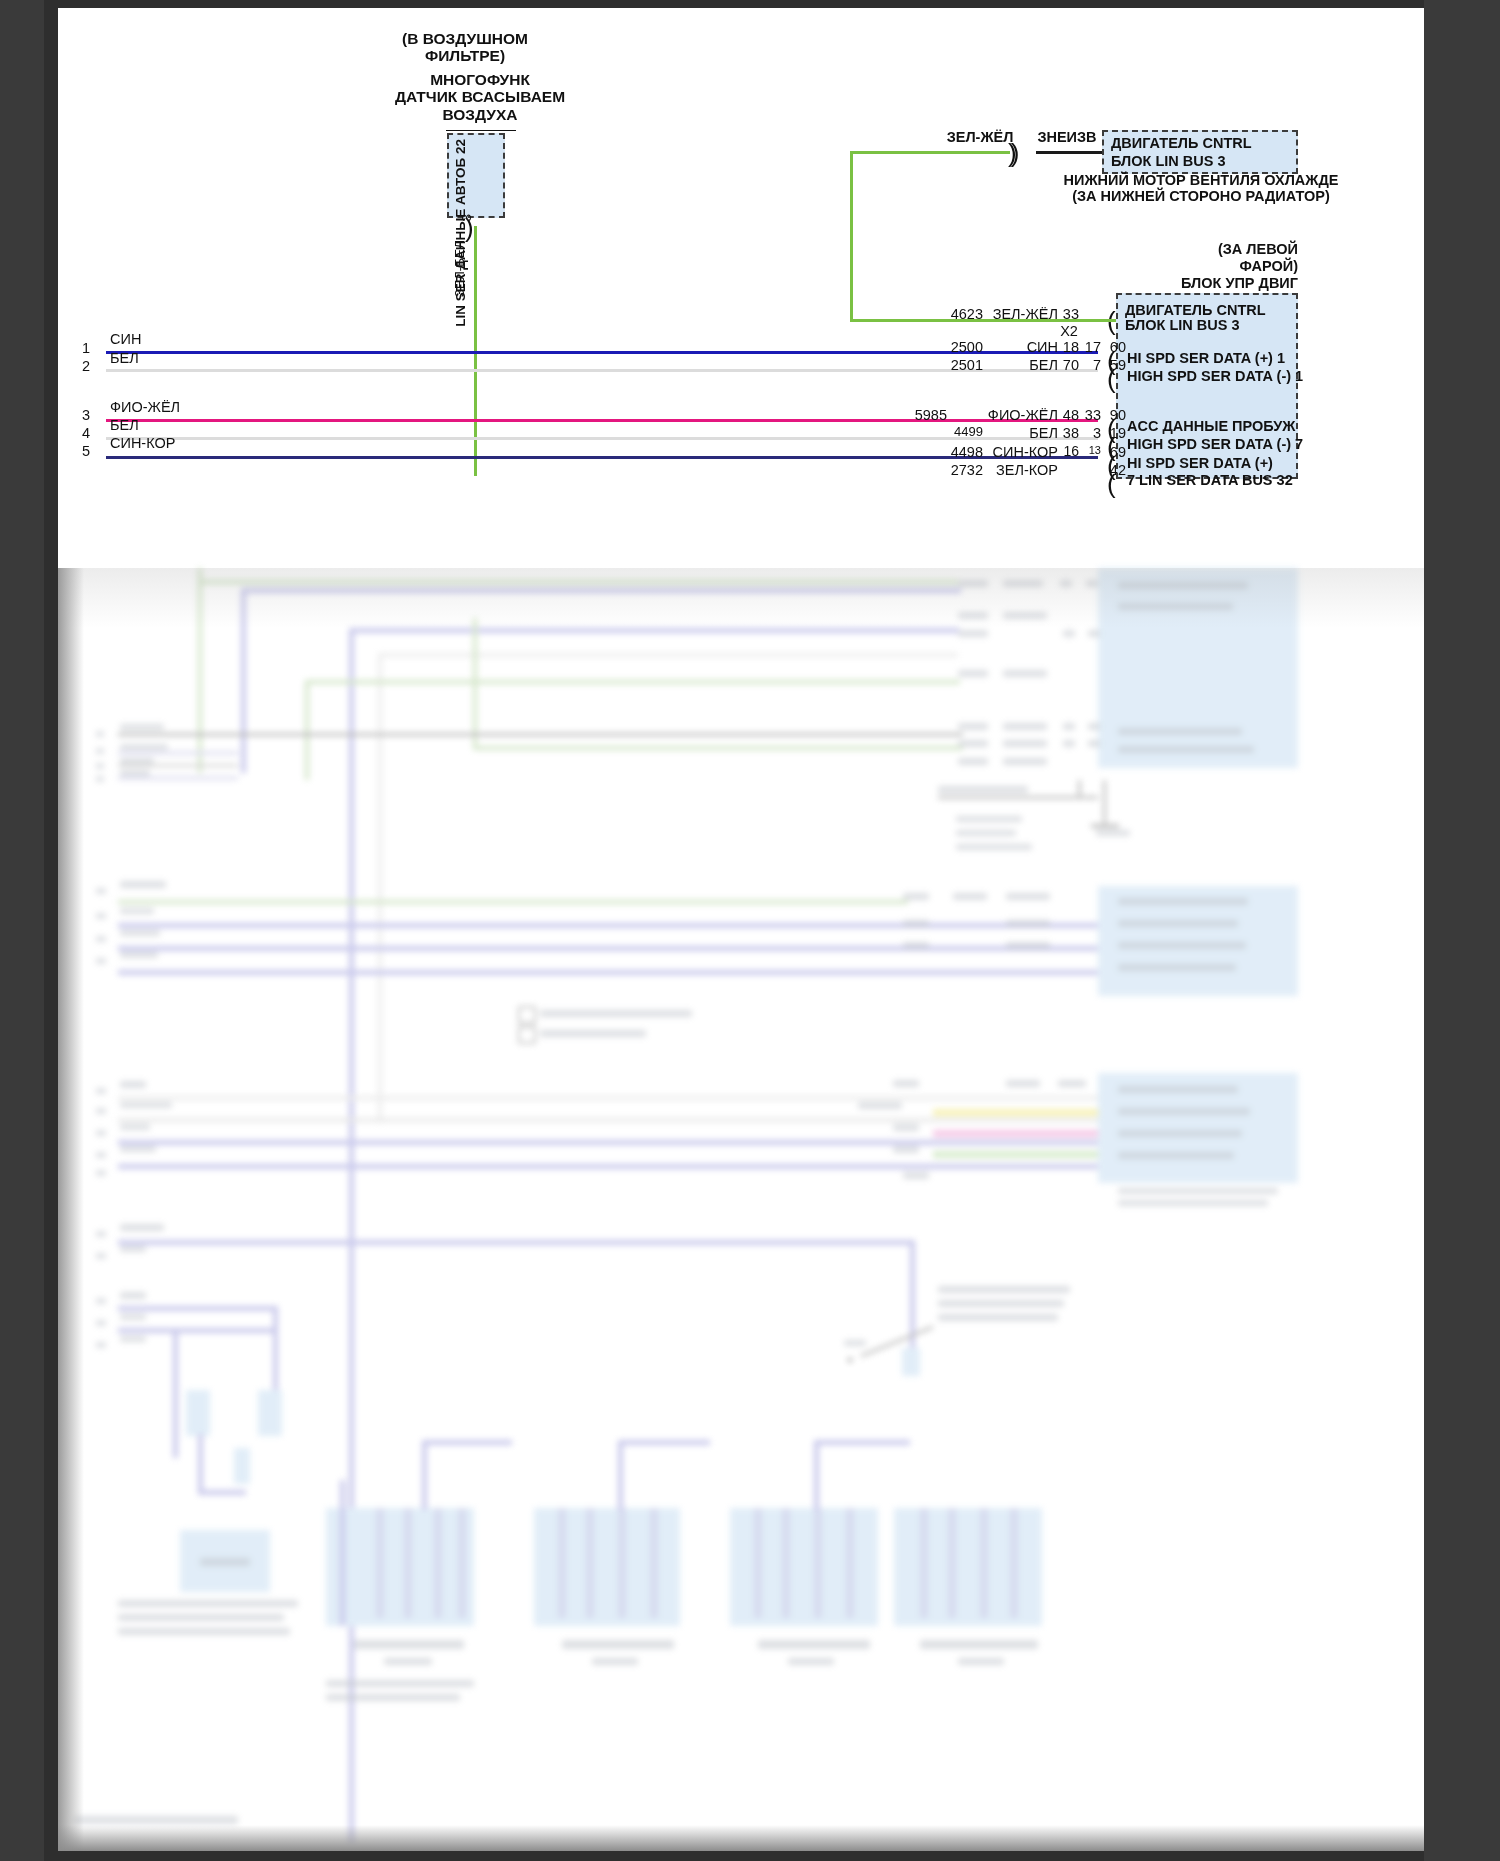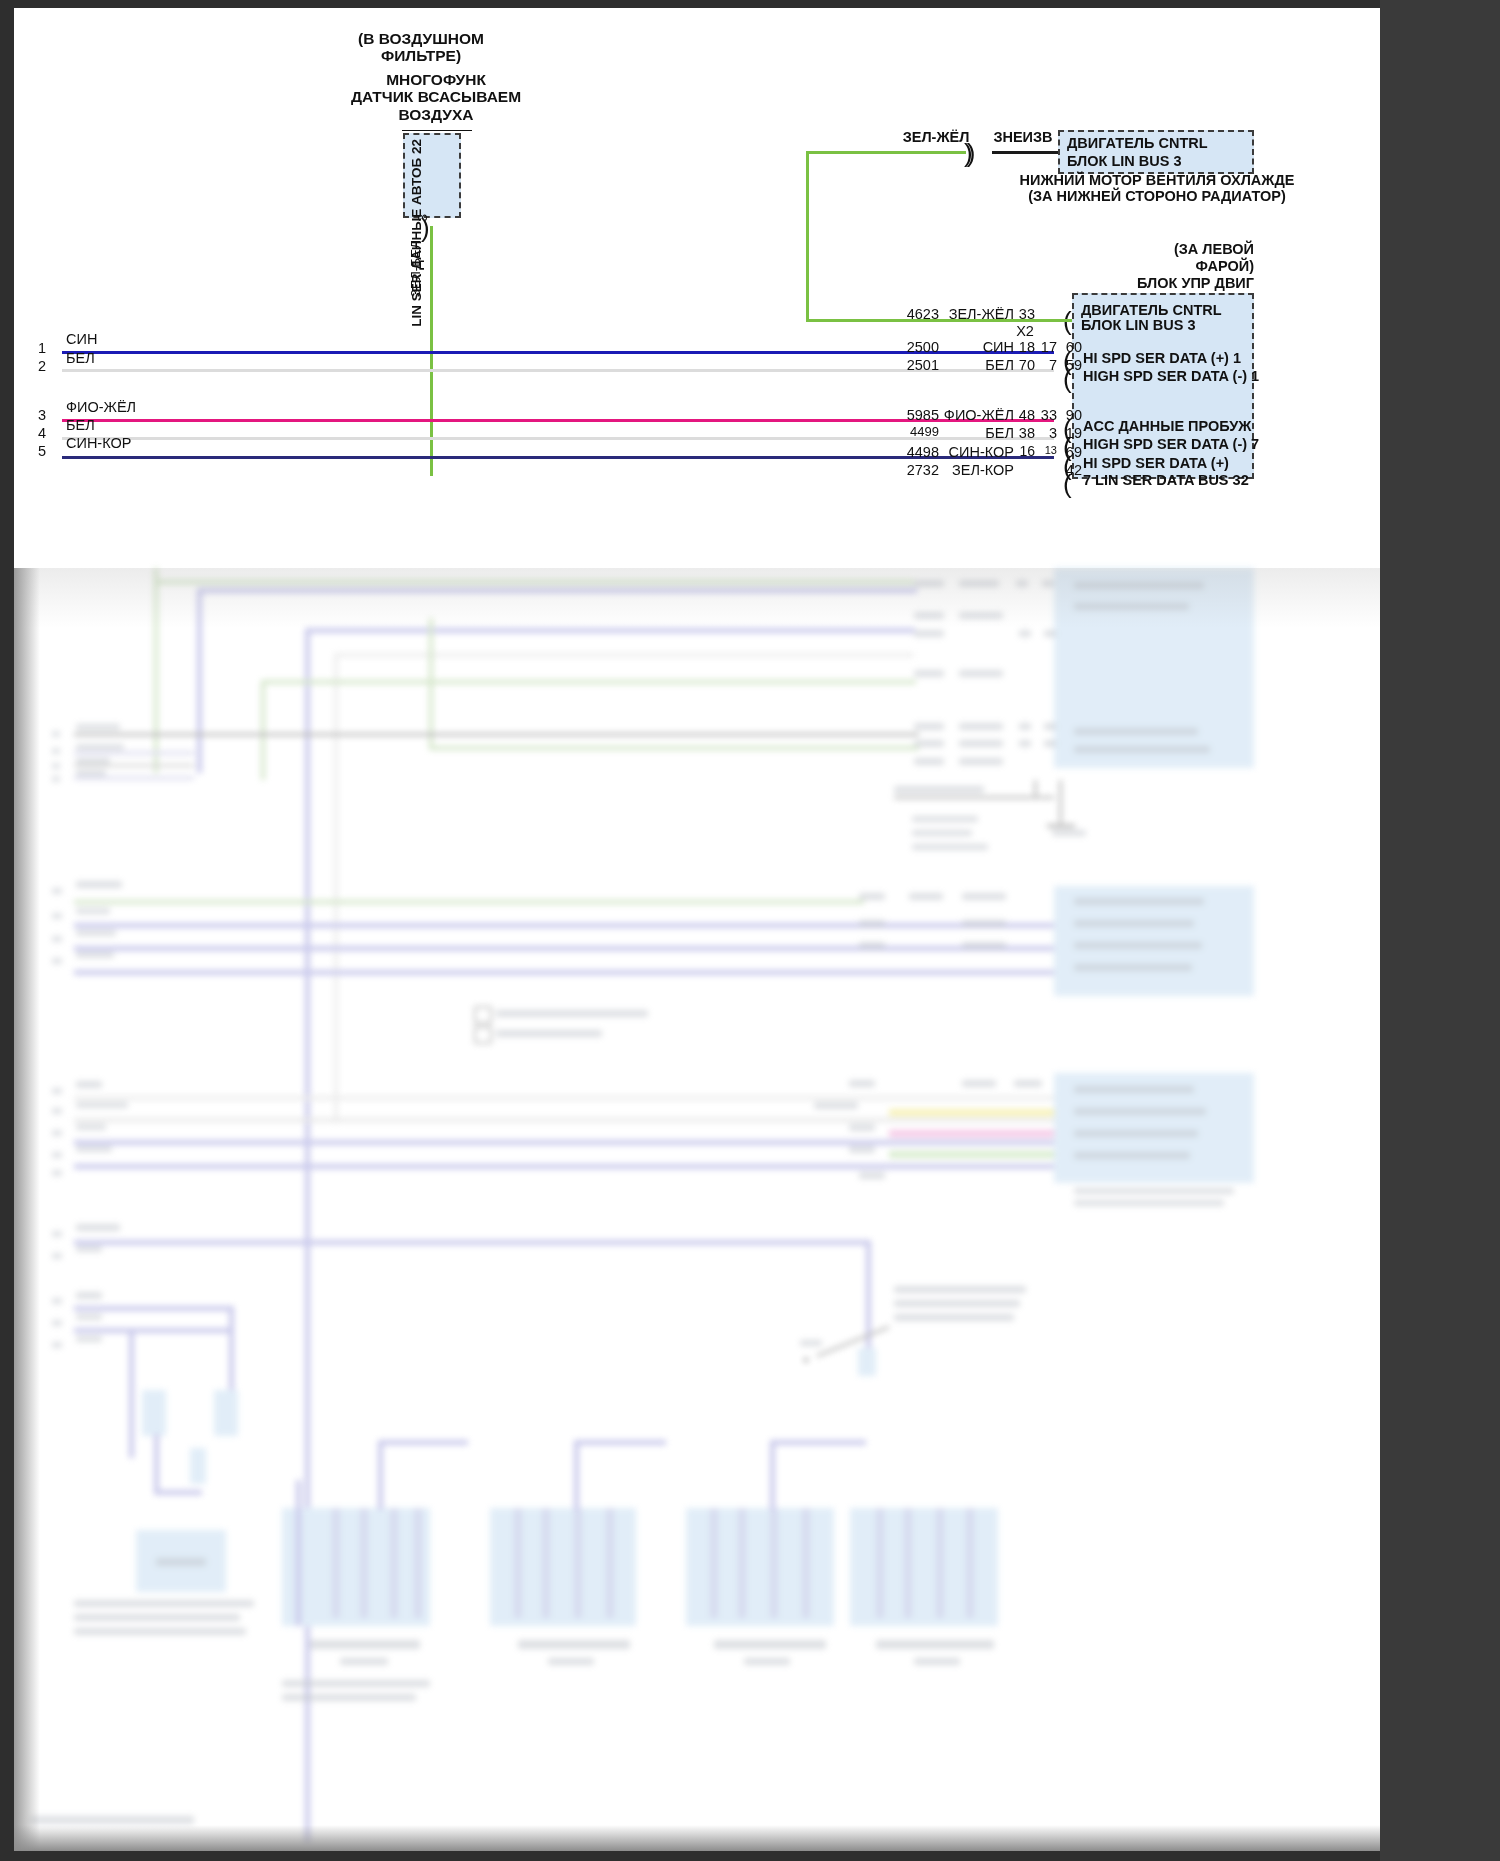--- a/index.html
+++ b/index.html
@@ -1,18 +1,18 @@
 <!DOCTYPE html>
 <html><head>
 <meta charset="utf-8">
 <style>
   html,body{margin:0;padding:0;background:#3a3a3a;}
   body{font-family:"Liberation Sans","DejaVu Sans",sans-serif;}
 
-  #page{position:relative;width:1380px;height:1861px;background:#fca5a5;overflow:hidden;}
+  #page{position:relative;width:1380px;height:1861px;background:#fca5a5;overflow:hidden;margin-left:44px;}
 
   
   .frame-l{position:absolute;left:0;top:0;width:14px;height:1861px;background:#2e2e2e;}
   .frame-r{position:absolute;right:0;top:0;width:14px;height:1861px;background:#2e2e2e;}
   .frame-t{position:absolute;left:0;top:0;width:1500px;height:8px;background:#2e2e2e;}
   .frame-b{position:absolute;left:0;bottom:0;width:1500px;height:10px;background:#2e2e2e;}
   .sheet{position:absolute;left:14px;top:8px;width:1472px;height:1843px;background:#ffffff;overflow:hidden;}
 
   
   .txt{position:absolute;color:#111;white-space:pre;line-height:1.12;}
@@ -151,21 +151,21 @@
     <div class="rgt txt" style="left:1021px;top:331px;font-size:14.5px;">18</div>
     <div class="rgt txt" style="left:1043px;top:331px;font-size:14.5px;">17</div>
     <div class="rgt txt" style="left:1068px;top:331px;font-size:14.5px;">60</div>
 
     <div class="rgt txt" style="left:925px;top:349px;font-size:14.5px;">2501</div>
     <div class="rgt txt" style="left:1000px;top:349px;font-size:14.5px;">БЕЛ</div>
     <div class="rgt txt" style="left:1021px;top:349px;font-size:14.5px;">70</div>
     <div class="rgt txt" style="left:1043px;top:349px;font-size:14.5px;">7</div>
     <div class="rgt txt" style="left:1068px;top:349px;font-size:14.5px;">59</div>
 
-    <div class="rgt txt" style="left:925px;top:399px;font-size:14.5px;">5985</div>
+    <div class="rgt txt" style="left:889px;top:399px;font-size:14.5px;">5985</div>
     <div class="rgt txt" style="left:1000px;top:399px;font-size:14.5px;">ФИО-ЖЁЛ</div>
     <div class="rgt txt" style="left:1021px;top:399px;font-size:14.5px;">48</div>
     <div class="rgt txt" style="left:1043px;top:399px;font-size:14.5px;">33</div>
     <div class="rgt txt" style="left:1068px;top:399px;font-size:14.5px;">90</div>
 
     <div class="rgt txt" style="left:925px;top:417px;font-size:13px;">4499</div>
     <div class="rgt txt" style="left:1000px;top:417px;font-size:14.5px;">БЕЛ</div>
     <div class="rgt txt" style="left:1021px;top:417px;font-size:14.5px;">38</div>
     <div class="rgt txt" style="left:1043px;top:417px;font-size:14.5px;">3</div>
     <div class="rgt txt" style="left:1068px;top:417px;font-size:14.5px;">19</div>

